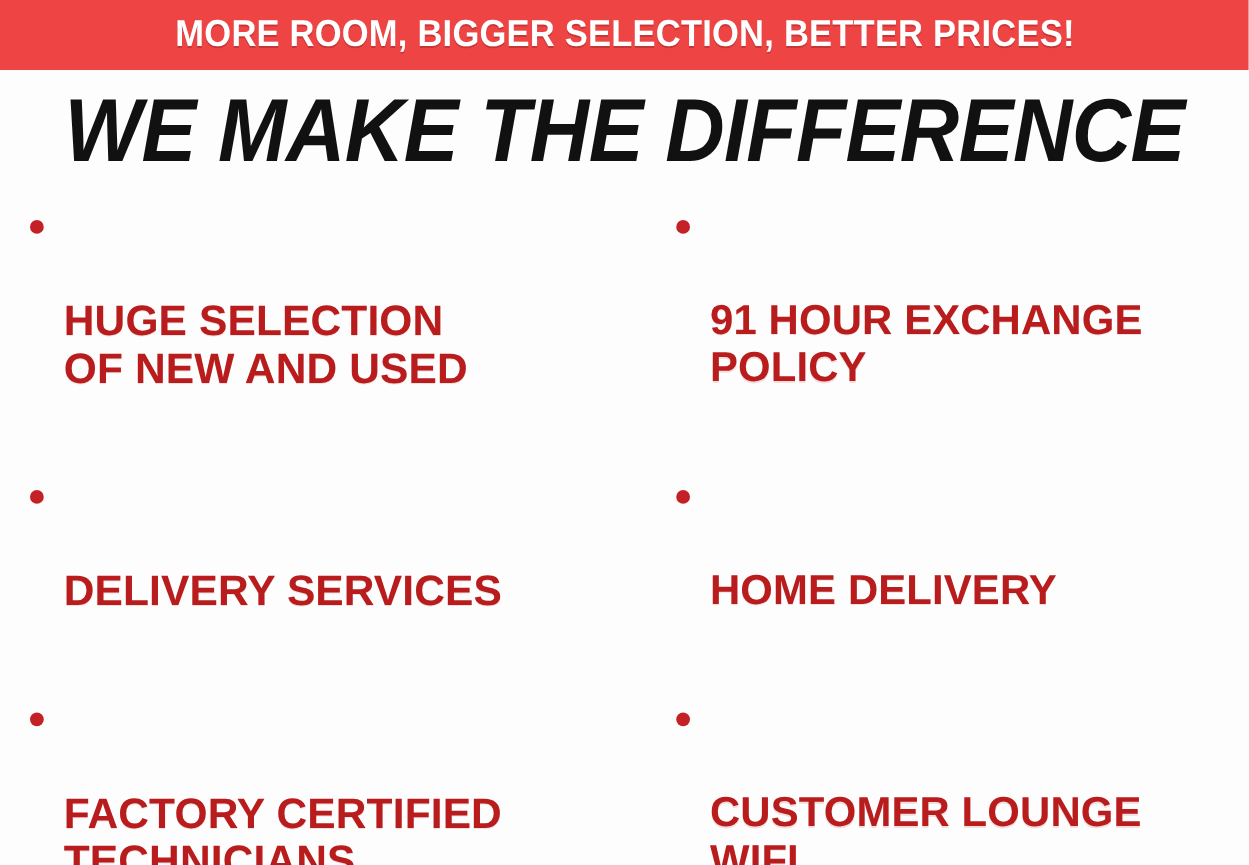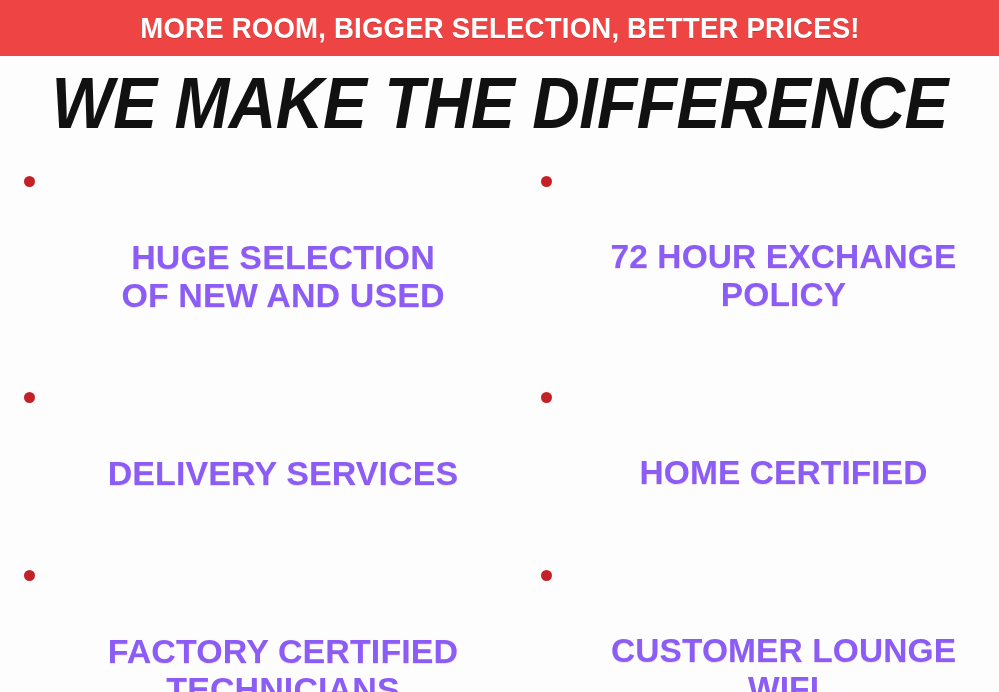--- a/index.html
+++ b/index.html
@@ -102,29 +102,28 @@
   .bullet-list {
     list-style: none;
     margin: 0;
     padding: 0;
   }
   .bullet-item {
     position: relative;
     display: block;
     padding-left: 33px;
     margin: 0 0 26px 0;
-    color: #8b5cf6;
+    color: #b91c1c;
     font-family: "Liberation Sans", sans-serif;
     font-weight: bold;
     font-size: 34px;
     line-height: 38px;
     letter-spacing: 0.1px;
     white-space: pre-line;
     text-shadow: 0 1px 0 rgba(190,40,48,0.15);
-    text-align: center;
   }
   .column.right .bullet-item {
     font-size: 33.5px;
   }
   .bullet-item:last-child {
     margin-bottom: 0;
   }
   .bullet-dot {
     position: absolute;
     left: 6px;
@@ -170,26 +169,26 @@
 TECHNICIANS</span>
         </li>
 
       </ul>
     </div>
 
     <div class="column right">
       <ul class="bullet-list">
         <li class="bullet-item">
           <span class="bullet-dot"></span>
-          <span class="bullet-label">72 HOUR EXCHANGE
+          <span class="bullet-label">91 HOUR EXCHANGE
 POLICY</span>
         </li>
         <li class="bullet-item">
           <span class="bullet-dot"></span>
-          <span class="bullet-label">HOME CERTIFIED</span>
+          <span class="bullet-label">HOME DELIVERY</span>
         </li>
         <li class="bullet-item">
           <span class="bullet-dot"></span>
           <span class="bullet-label">CUSTOMER LOUNGE
 WIFI</span>
         </li>
 
       </ul>
     </div>
 

